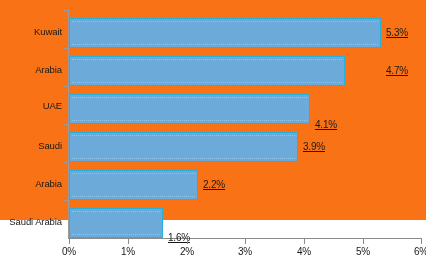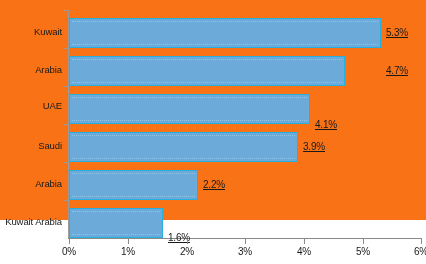--- a/index.html
+++ b/index.html
@@ -134,21 +134,21 @@
   <div class="y-axis-line"></div>
   <div class="x-axis-line"></div>
 
   <div class="plot-area"></div>
 
   <div class="cat-label" style="top:26px;">Kuwait</div>
   <div class="cat-label" style="top:64px;">Arabia</div>
   <div class="cat-label" style="top:100px;">UAE</div>
   <div class="cat-label" style="top:140px;">Saudi</div>
   <div class="cat-label" style="top:178px;">Arabia</div>
-  <div class="cat-label" style="top:216px;">Kuwait Arabia</div>
+  <div class="cat-label" style="top:216px;">Saudi Arabia</div>
 
   <div class="y-tick" style="top:10px;"></div>
   <div class="y-tick" style="top:48px;"></div>
   <div class="y-tick" style="top:86px;"></div>
   <div class="y-tick" style="top:124px;"></div>
   <div class="y-tick" style="top:162px;"></div>
   <div class="y-tick" style="top:200px;"></div>
 
   <div class="bar" style="top:18px; left:69px; width:312px;"></div>
   <div class="bar-value" style="top:27px; left:386px;">5.3%</div>

